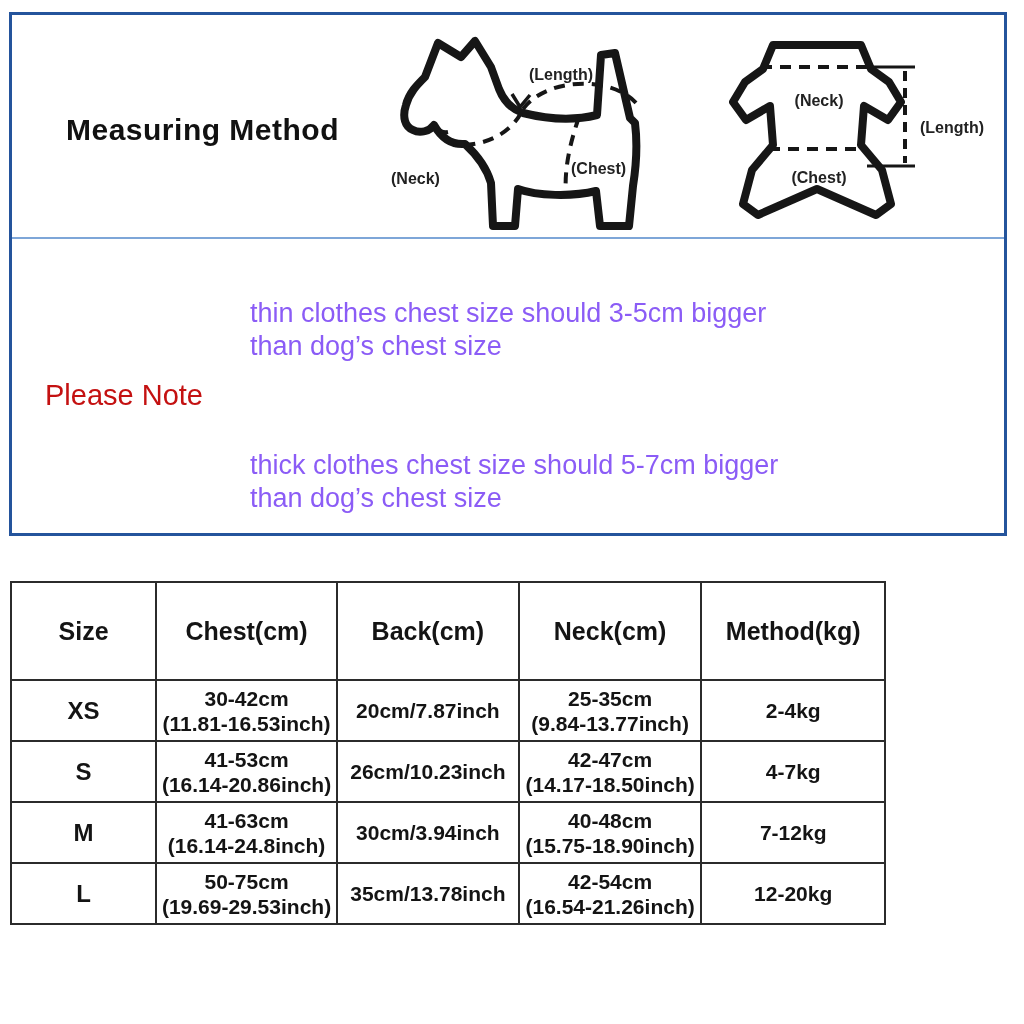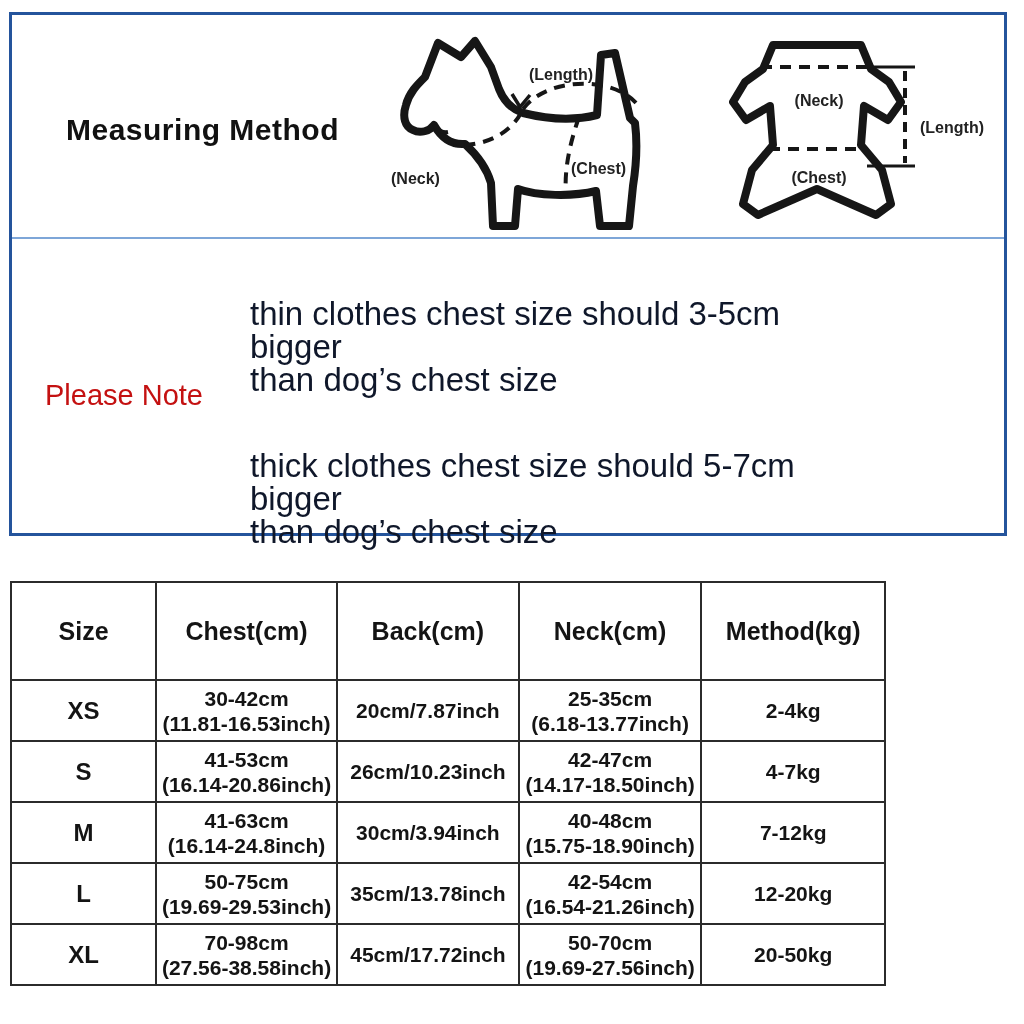--- a/index.html
+++ b/index.html
@@ -24,21 +24,21 @@
   .garment-svg{position:absolute;left:703px;top:10px;}
   .svg-label{font-family:"Liberation Sans",sans-serif;font-weight:bold;font-size:16px;fill:#222222;}
   .outline{fill:#ffffff;stroke:#161616;stroke-width:8;stroke-linejoin:round;stroke-linecap:round;}
   .dashline{fill:none;stroke:#161616;stroke-width:4;stroke-dasharray:11 8;stroke-linecap:butt;}
   .thinline{fill:none;stroke:#161616;stroke-width:3;stroke-linecap:butt;}
   
   .note-heading{
     position:absolute;left:33px;top:340px;
     font-size:29px;color:#c41111;margin-top:24px;
   }
-  .note-item{position:absolute;left:238px;width:620px;font-size:33px;line-height:33px;color:#0f172a;}
+  .note-item{position:absolute;left:238px;width:620px;font-size:27px;line-height:33px;color:#8b5cf6;}
   .note-item-1{top:282px;}
   .note-item-2{top:406px;margin-top:28px;}
   
   .size-table{
     position:absolute;left:10px;top:581px;width:876px;
     border-collapse:collapse;table-layout:fixed;
   }
   .size-table th,.size-table td{
     border:2px solid #2b2b2b;text-align:center;vertical-align:middle;
     font-weight:bold;color:#141414;padding:0;
@@ -131,21 +131,21 @@
     <tbody>
       <tr>
         <td class="size-cell">XS</td>
         <td>
           <span class="cell-line">30-42cm</span>
           <span class="cell-line">(11.81-16.53inch)</span>
         </td>
         <td>20cm/7.87inch</td>
         <td>
           <span class="cell-line">25-35cm</span>
-          <span class="cell-line">(6.18-13.77inch)</span>
+          <span class="cell-line">(9.84-13.77inch)</span>
         </td>
         <td>2-4kg</td>
       </tr>
       <tr>
         <td class="size-cell">S</td>
         <td>
           <span class="cell-line">41-53cm</span>
           <span class="cell-line">(16.14-20.86inch)</span>
         </td>
         <td>26cm/10.23inch</td>
@@ -174,29 +174,16 @@
           <span class="cell-line">50-75cm</span>
           <span class="cell-line">(19.69-29.53inch)</span>
         </td>
         <td>35cm/13.78inch</td>
         <td>
           <span class="cell-line">42-54cm</span>
           <span class="cell-line">(16.54-21.26inch)</span>
         </td>
         <td>12-20kg</td>
       </tr>
-      <tr>
-        <td class="size-cell">XL</td>
-        <td>
-          <span class="cell-line">70-98cm</span>
-          <span class="cell-line">(27.56-38.58inch)</span>
-        </td>
-        <td>45cm/17.72inch</td>
-        <td>
-          <span class="cell-line">50-70cm</span>
-          <span class="cell-line">(19.69-27.56inch)</span>
-        </td>
-        <td>20-50kg</td>
-      </tr>
     </tbody>
   </table>
 
 </div>
 
 </body></html>

